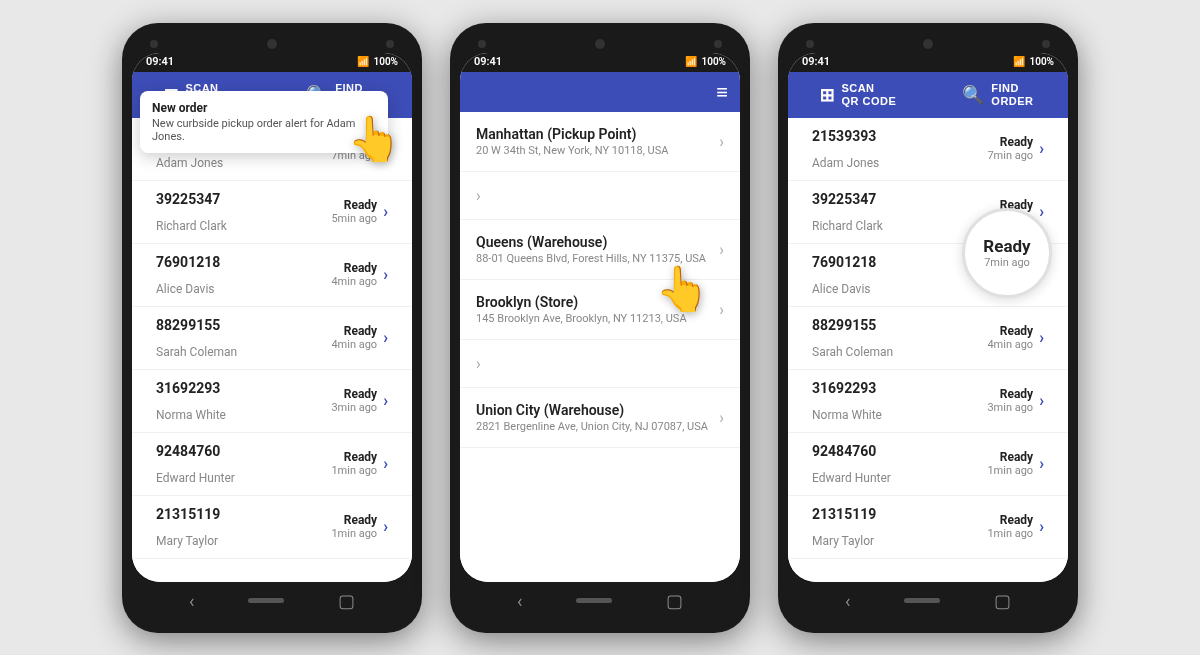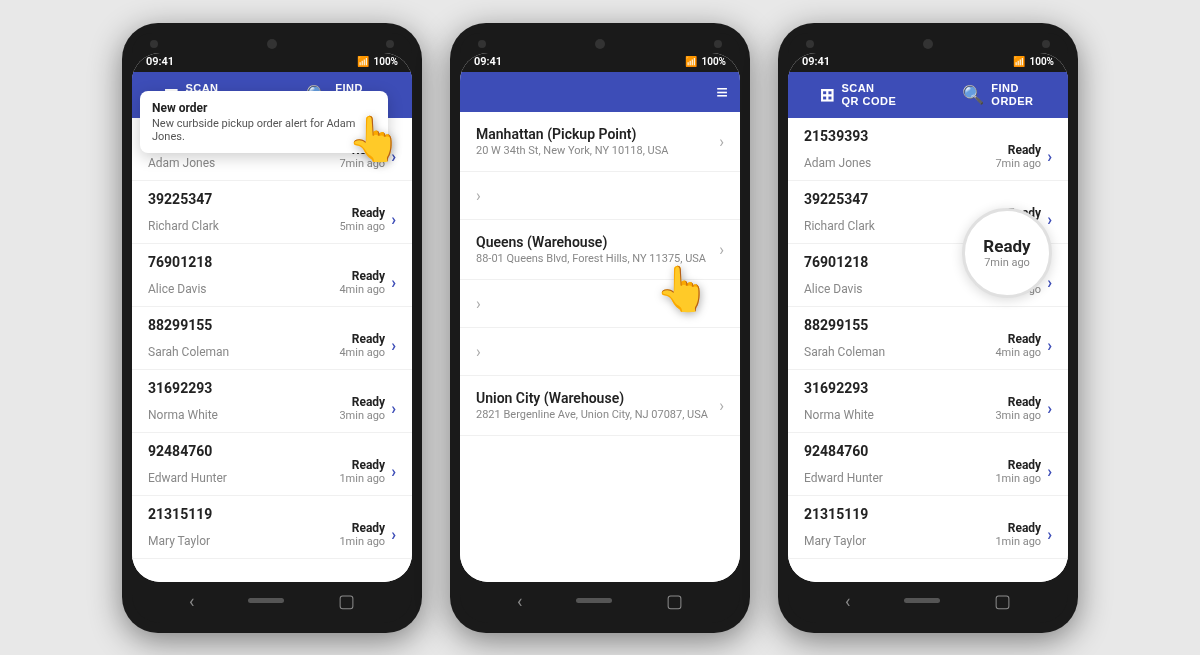--- a/index.html
+++ b/index.html
@@ -116,22 +116,22 @@
     .tb-label span { display: block; }
 
     
     .order-list {
       flex: 1;
       overflow-y: auto;
       background: #fff;
     }
     .order-item {
       display: flex;
-      align-items: flex-end;
-      padding: 10px 16px;
+      align-items: center;
+      padding: 10px 24px;
       border-bottom: 1px solid #f0f0f0;
       cursor: pointer;
     }
     .order-left { flex: 1; }
     .order-id { font-size: 14px; font-weight: 700; color: #222; }
     .order-name { font-size: 12px; color: #888; margin-top: 12px; }
     .order-right { display: flex; align-items: center; gap: 6px; }
     .order-status { font-size: 12px; font-weight: 700; color: #222; text-align: right; }
     .order-time { font-size: 11px; color: #888; text-align: right; }
     .arrow-btn {
@@ -411,20 +411,24 @@
       <span class="store-arrow">›</span>
     </div>
             <div class="store-item">
       <div class="store-info">
         <div class="store-name">Queens (Warehouse)</div>
         <div class="store-addr">88-01 Queens Blvd, Forest Hills, NY 11375, USA</div>
       </div>
       <span class="store-arrow">›</span>
     </div>
             <div class="store-item">
+      <div class="store-info">
+        <div class="store-name">Brooklyn (Store)</div>
+        <div class="store-addr">145 Brooklyn Ave, Brooklyn, NY 11213, USA</div>
+      </div>
       <span class="store-arrow">›</span>
     </div>
             <div class="store-item">
       <span class="store-arrow">›</span>
     </div>
             <div class="store-item">
       <div class="store-info">
         <div class="store-name">Union City (Warehouse)</div>
         <div class="store-addr">2821 Bergenline Ave, Union City, NJ 07087, USA</div>
       </div>

